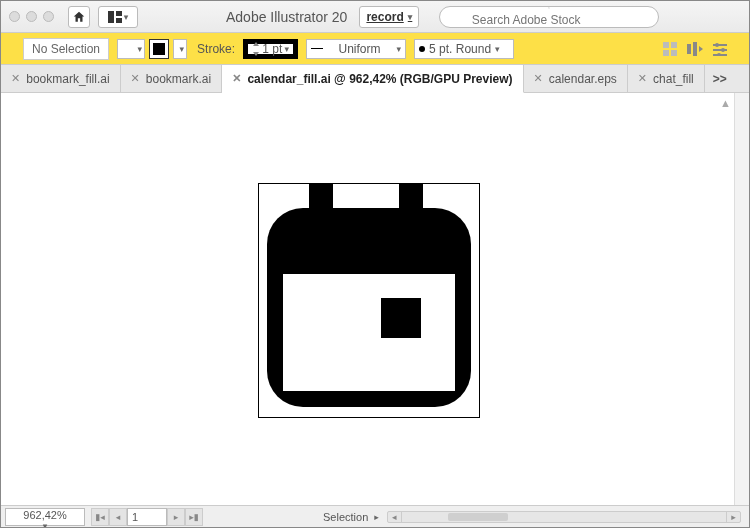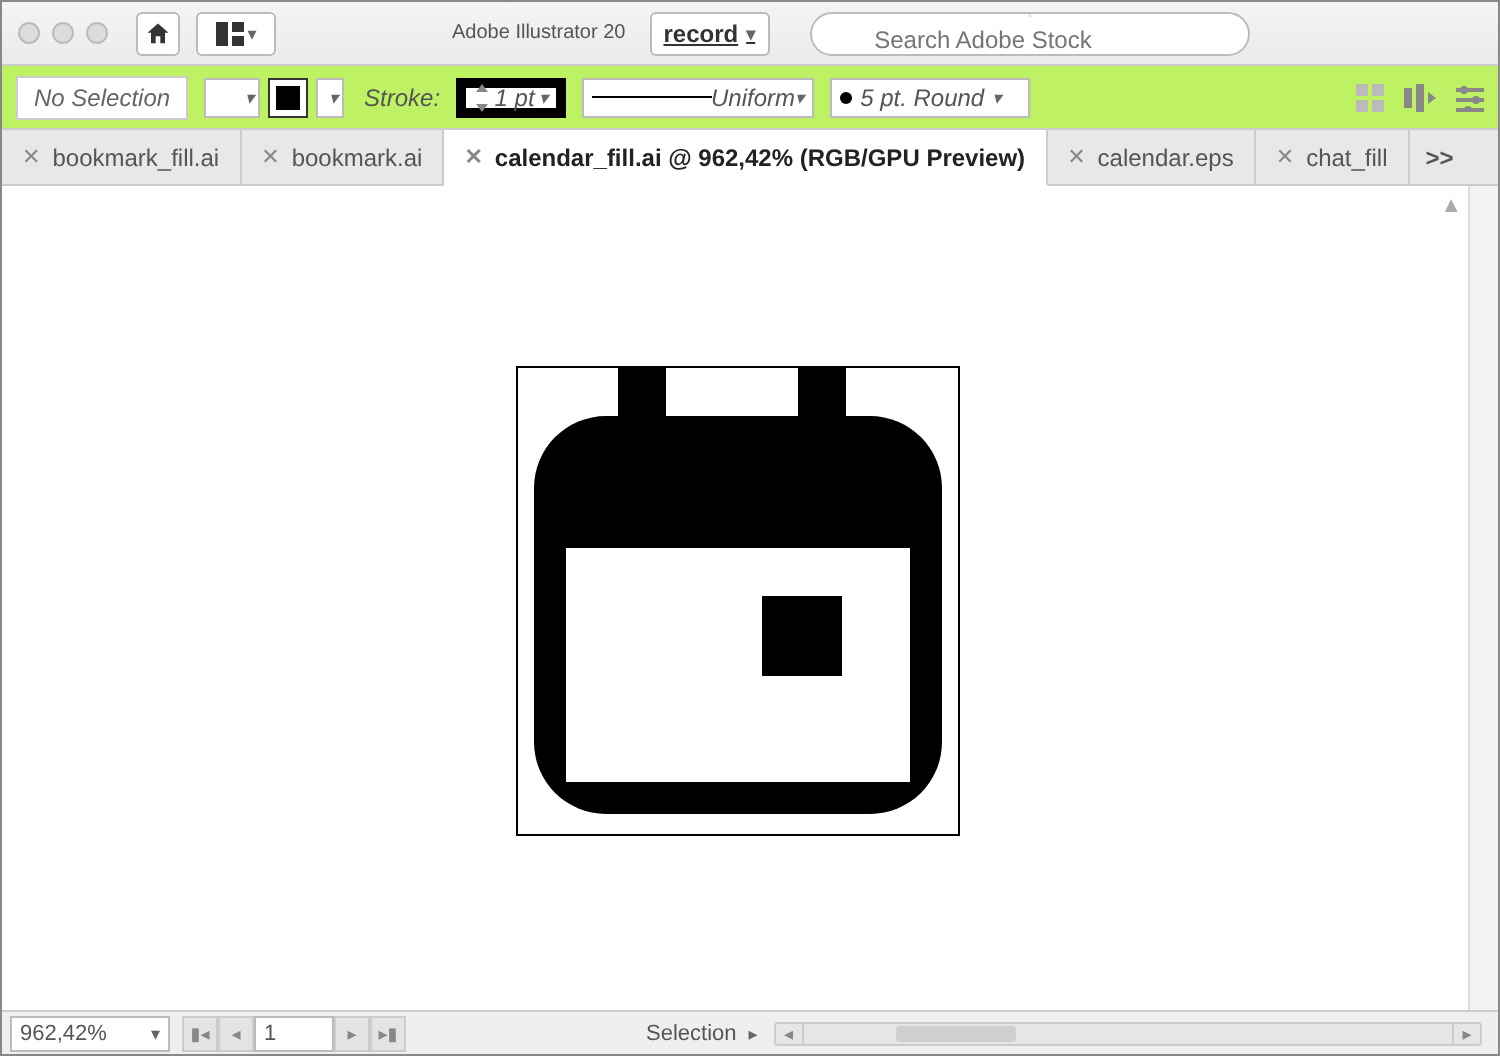--- a/index.html
+++ b/index.html
@@ -5,36 +5,36 @@
   * { box-sizing: border-box; margin: 0; padding: 0; }
   body { font-family: -apple-system, "Helvetica Neue", Arial, sans-serif; font-size: 12px; color: #333; background: #fff; }
   .window { width: 750px; height: 528px; border: 1px solid #888; background: #fff; position: relative; overflow: hidden; }
   
   
   .titlebar { height: 32px; background: linear-gradient(#f5f5f5,#eaeaea); border-bottom: 1px solid #ccc; display: flex; align-items: center; padding: 0 8px; gap: 8px; }
   .traffic { display: flex; gap: 6px; margin-right: 6px; }
   .traffic span { width: 11px; height: 11px; border-radius: 50%; background: #dcdcdc; border: 1px solid #bbb; display:inline-block; }
   .home-btn { width: 22px; height: 22px; display:flex; align-items:center; justify-content:center; border:1px solid #bbb; border-radius:3px; background:#fff; }
   .layout-btn { width: 40px; height: 22px; display:flex; align-items:center; justify-content:center; border:1px solid #bbb; border-radius:3px; background:#fff; gap:2px; padding:0 4px;}
-  .title-text { flex: 0 0 auto; margin-left: 80px; color:#555; font-size:10px; }
+  .title-text { flex: 0 0 auto; margin-left: 80px; color:#555; font-size:14px; }
   .workspace-dd { margin-left: 4px; height:22px; border:1px solid #bbb; border-radius:3px; background:#fff; display:flex; align-items:center; padding:0 6px; gap:4px; font-size:12px; font-weight:600;text-decoration:underline;}
   .search { flex:1; margin-left:12px; max-width: 220px; }
   .search-inner { height:22px; border:1px solid #bbb; border-radius:11px; background:#fff; display:flex; align-items:center; padding:0 8px; gap:4px; color:#888;flex-direction:column;}
   .search-inner input { border:none; outline:none; font-size:12px; flex:1; background:transparent; color:#333; }
 
   
-  .controlbar { height: 32px; background: #bef264; border-bottom: 1px solid #ccc; display:flex; align-items:center; padding:0 7px; gap:8px; font-size:12px; color:#555;font-style:italic; }
+  .controlbar { height: 32px; background: #fde047; border-bottom: 1px solid #ccc; display:flex; align-items:center; padding:0 22px; gap:8px; font-size:12px; color:#555; }
   .no-sel { border:1px solid #ccc; background:#fff; padding:2px 8px; height:22px; display:flex; align-items:center; color:#666;}
   .swatch-group { display:flex; gap:4px; align-items:center;}
   .swatch-dd { width:28px; height:20px; border:1px solid #bbb; background:#fff; display:flex; align-items:center; justify-content:flex-end; padding-right:2px;}
   .swatch-box { width:20px; height:20px; border:1px solid #333; background:#fff; position:relative;}
   .swatch-box.filled::after { content:""; position:absolute; inset:3px; background:#000;}
   .stroke-label { margin-left:2px;}
   .stroke-input { width:55px; height:20px; border:5px solid #000000; background:#fff; display:flex; align-items:center; justify-content:space-between; padding:0 4px;}
-  .stroke-style { width:116px; height:20px; border:1px solid #bbb; background:#fff; display:flex; align-items:center; padding:0 4px; gap:0;}
+  .stroke-style { width:100px; height:20px; border:1px solid #bbb; background:#fff; display:flex; align-items:center; padding:0 4px; gap:16px;}
   .stroke-style .line { flex:1; height:1px; background:#000;}
   .cap-dd { width:100px; height:20px; border:1px solid #bbb; background:#fff; display:flex; align-items:center; padding:0 4px; gap:4px;}
   .cap-dd .dot { width:6px; height:6px; border-radius:50%; background:#000;}
   .right-icons { margin-left:auto; display:flex; gap:10px; align-items:center; color:#aaa;}
   .chev { font-size:9px; color:#666; }
 
   
   .tabbar { height: 28px; background:#e8e8e8; border-bottom:1px solid #ccc; display:flex; align-items:stretch; font-size:12px; }
   .tab { display:flex; align-items:center; gap:6px; padding:0 10px; border-right:1px solid #ccc; color:#555; background:#e8e8e8; white-space:nowrap;}
   .tab.active { background:#fff; color:#222; font-weight:600; border-bottom:1px solid #fff; margin-bottom:-1px;}
@@ -51,21 +51,21 @@
   .ico .tab1,.ico .tab2 { position:absolute; top:-1px; width:24px; height:30px; background:#000;}
   .ico .tab1 { left:50px;}
   .ico .tab2 { left:140px;}
   .ico .body { position:absolute; left:8px; right:8px; top:24px; bottom:10px; background:#000; border-radius:36px;}
   .ico .window-cut { position:absolute; left:24px; right:24px; top:90px; bottom:26px; background:#fff;}
   .ico .marker { position:absolute; left:122px; top:114px; width:40px; height:40px; background:#000;}
   .collapse-caret { position:absolute; top:4px; right:18px; color:#aaa; font-size:11px;}
 
   
   .statusbar { position:absolute; left:0; right:0; bottom:0; height:22px; background:#efefef; border-top:1px solid #ccc; display:flex; align-items:center; font-size:11px; color:#555;}
-  .zoom-box { width:80px; height:18px; border:1px solid #bbb; background:#fff; margin-left:4px; display:flex; align-items:center; justify-content:space-between; padding:0 4px;}
+  .zoom-box { width:80px; height:18px; border:1px solid #bbb; background:#fff; margin-left:4px; display:flex; align-items:center; justify-content:space-between; padding:0 4px;flex-direction:column;}
   .nav-btns { display:flex; align-items:center; margin-left:6px;}
   .navb { width:18px; height:18px; background:#e4e4e4; border:1px solid #ccc; display:flex; align-items:center; justify-content:center; font-size:9px; color:#888;}
   .page-box { width:40px; height:18px; border:1px solid #bbb; background:#fff; display:flex; align-items:center; padding:0 4px;}
   .status-tool { margin-left: 120px; }
   .hscroll { flex:1; margin:0 8px; height:12px; background:#e6e6e6; border:1px solid #ccc; border-radius:2px; position:relative;}
   .hscroll .lar, .hscroll .rar { position:absolute; top:0; width:14px; height:100%; display:flex; align-items:center; justify-content:center; font-size:9px; color:#888;}
   .hscroll .lar { left:0; border-right:1px solid #ccc;}
   .hscroll .rar { right:0; border-left:1px solid #ccc;}
   .hscroll .thumb { position:absolute; left:60px; top:1px; bottom:1px; width:60px; background:#cfcfcf; border-radius:2px;}
 </style>

